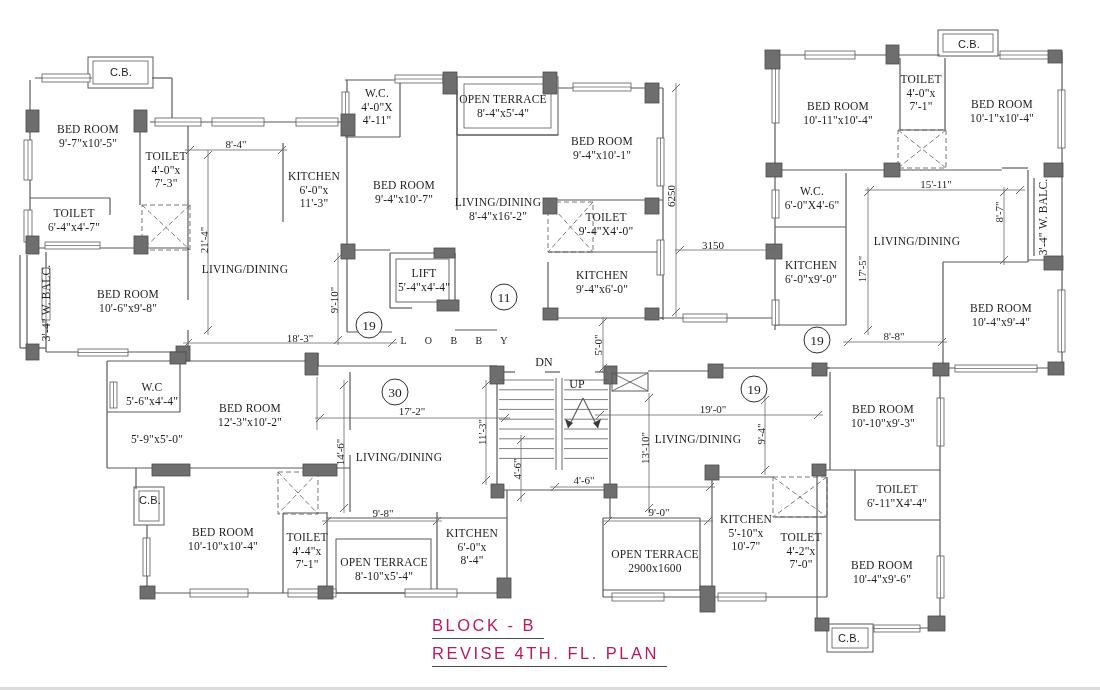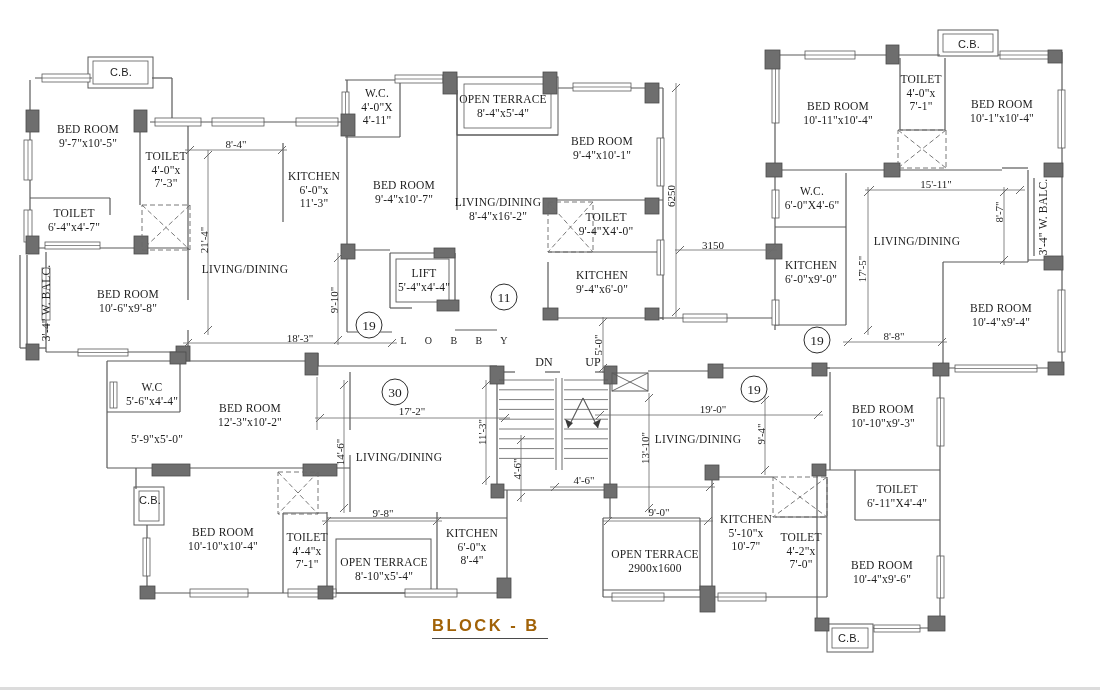--- a/index.html
+++ b/index.html
@@ -9,22 +9,22 @@
   .lbl{position:absolute;transform:translate(-50%,-50%);text-align:center;line-height:1.18;
        white-space:pre;color:#1d1d1d;font-size:11.5px;letter-spacing:.2px;}
   .lbl.rot{transform:translate(-50%,-50%) rotate(-90deg);}
   .lbl.dim{font-size:11px;color:#252525;letter-spacing:0;}
   .lbl.cb{font-family:"Liberation Sans",sans-serif;font-size:11px;}
   .lbl.lobby{font-size:10px;letter-spacing:8px;}
   .lbl.dnup{font-size:12px;}
   .bubble{position:absolute;width:27px;height:27px;border:1.4px solid #2f2f2f;border-radius:50%;
           transform:translate(-50%,-50%);display:flex;align-items:center;justify-content:center;
           font-size:13.5px;color:#1d1d1d;background:#ffffff;box-sizing:border-box;}
-  .title-line{position:absolute;font-family:"Liberation Sans",sans-serif;font-weight:700;
-          letter-spacing:2.5px;font-size:16.5px;color:#a16207;border-bottom:1.6px solid #4a4a4a;
+  .title-line{position:absolute;font-family:"Liberation Sans",sans-serif;font-weight:400;
+          letter-spacing:2.5px;font-size:16.5px;color:#be185d;border-bottom:1.6px solid #4a4a4a;
           padding:0 8px 3px 0;white-space:pre;}
   .bottom-edge{position:absolute;left:0;bottom:0;width:1100px;height:3px;background:#dcdcdc;}
 </style>
 </head>
 <body>
 
 <div class="stage">
   <svg id="plan-svg" width="1100" height="690" viewBox="0 0 1100 690">
       <line x1="35" y1="78" x2="92" y2="78" stroke="#5a5a5a" stroke-width="1.2"></line>
       <line x1="152" y1="78" x2="172" y2="78" stroke="#5a5a5a" stroke-width="1.2"></line>
@@ -388,21 +388,21 @@
       <div class="lbl" style="left: 602px; top: 149px;">BED ROOM
 9'-4"x10'-1"</div>
       <div class="lbl" style="left: 606px; top: 225px;">TOILET
 9'-4"X4'-0"</div>
       <div class="lbl" style="left: 424px; top: 281px;">LIFT
 5'-4"x4'-4"</div>
       <div class="lbl" style="left: 602px; top: 283px;">KITCHEN
 9'-4"x6'-0"</div>
       <div class="lbl lobby" style="left: 458px; top: 341px;">L O B B Y</div>
       <div class="lbl dnup" style="left: 544px; top: 362px;">DN</div>
-      <div class="lbl dnup" style="left: 577px; top: 362px; margin-left: 16px;">UP</div>
+      <div class="lbl dnup" style="left: 577px; top: 384px;">UP</div>
       <div class="lbl cb" style="left: 969px; top: 44px;">C.B.</div>
       <div class="lbl" style="left: 838px; top: 114px;">BED ROOM
 10'-11"x10'-4"</div>
       <div class="lbl" style="left: 921px; top: 93px;">TOILET
 4'-0"x
 7'-1"</div>
       <div class="lbl" style="left: 1002px; top: 112px;">BED ROOM
 10'-1"x10'-4"</div>
       <div class="lbl" style="left: 812px; top: 199px;">W.C.
 6'-0"X4'-6"</div>
@@ -466,14 +466,15 @@
       <div class="lbl dim rot" style="left: 340px; top: 452px;">14'-6"</div>
       <div class="lbl dim" style="left: 383px; top: 513px;">9'-8"</div>
       <div class="lbl dim" style="left: 659px; top: 512px;">9'-0"</div>
       <div class="bubble" style="left: 369px; top: 325px;">19</div>
       <div class="bubble" style="left: 504px; top: 297px;">11</div>
       <div class="bubble" style="left: 817px; top: 340px;">19</div>
       <div class="bubble" style="left: 754px; top: 389px;">19</div>
       <div class="bubble" style="left: 395px; top: 392px;">30</div>
     </div>
   <div class="title-line" style="left:432px;top:616px">BLOCK - B</div>
+  <div class="title-line" style="left:432px;top:644px">REVISE 4TH. FL. PLAN</div>
   <div class="bottom-edge"></div>
 </div>
 
 </body></html>

